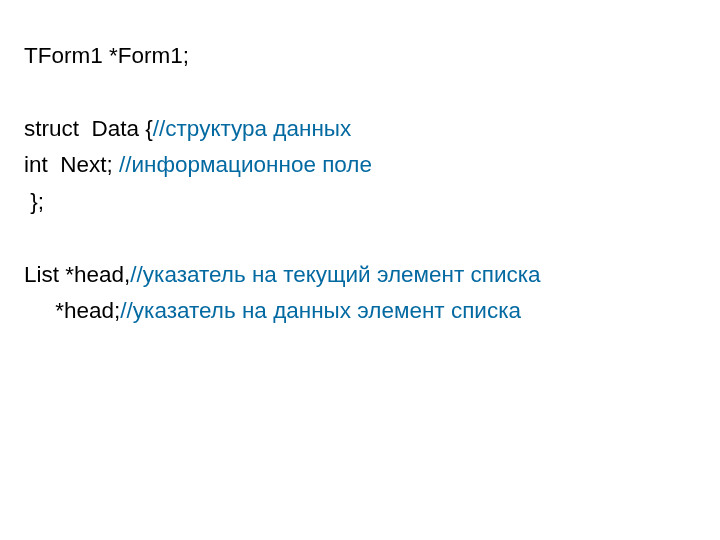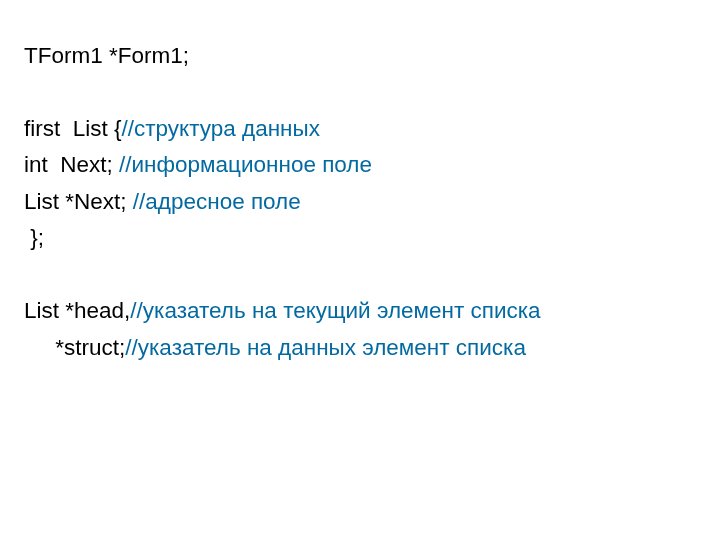--- a/index.html
+++ b/index.html
@@ -19,20 +19,19 @@
   .line { white-space: pre; }
   .code { color: #000000; }
   .comment { color: #0369a1; }
 </style>
 </head>
 <body>
 
 <div class="page" id="code-container">
     <div class="line"><span class="code">TForm1 *Form1;</span></div>
     <div class="line">&nbsp;</div>
-    <div class="line"><span class="code">first  List {</span><span class="comment">//структура данных</span></div>
+    <div class="line"><span class="code">struct  Data {</span><span class="comment">//структура данных</span></div>
     <div class="line"><span class="code">int  Next; </span><span class="comment">//информационное поле</span></div>
-    <div class="line"><span class="code">List *Next; </span><span class="comment">//адресное поле</span></div>
     <div class="line"><span class="code"> };</span></div>
     <div class="line">&nbsp;</div>
     <div class="line"><span class="code">List *head,</span><span class="comment">//указатель на текущий элемент списка</span></div>
-    <div class="line"><span class="code">     *struct;</span><span class="comment">//указатель на данных элемент списка</span></div>
+    <div class="line"><span class="code">     *head;</span><span class="comment">//указатель на данных элемент списка</span></div>
   </div>
 
 </body></html>

